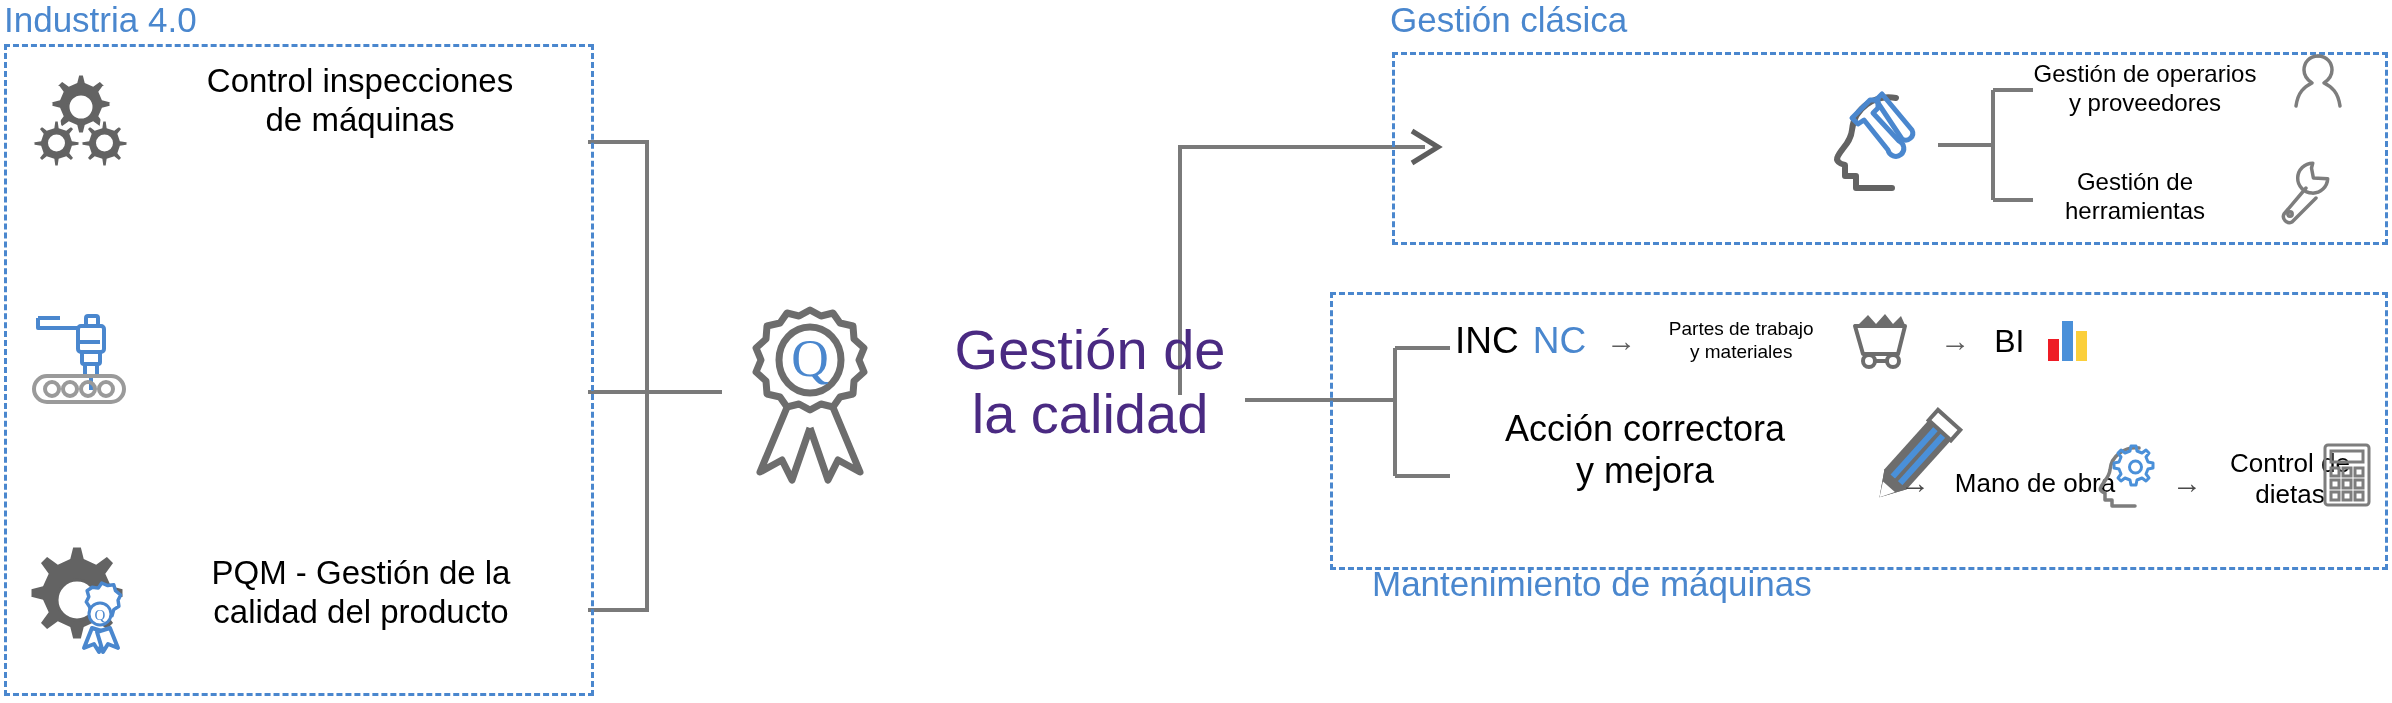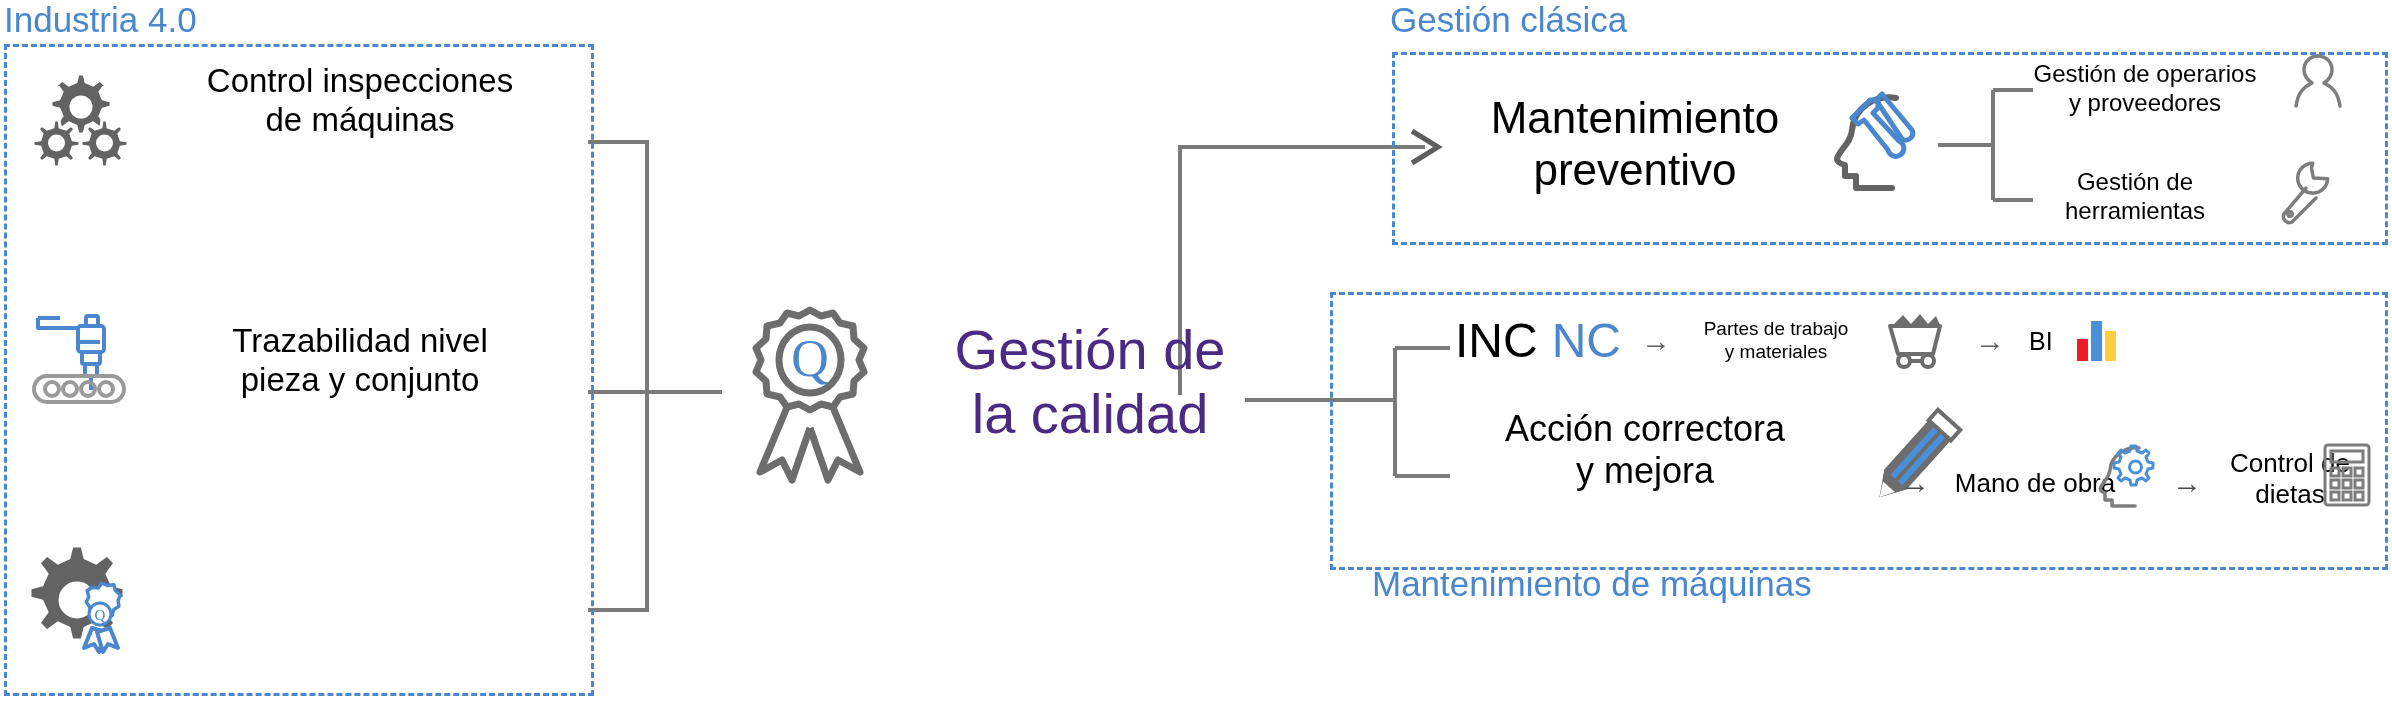--- a/index.html
+++ b/index.html
@@ -74,28 +74,28 @@
     white-space: pre-line;
   }
 
   .inc-row {
     position: absolute;
     display: flex;
     align-items: center;
     gap: 14px;
   }
   .big-label {
-    font-size: 48px;
+    font-size: 37px;
     line-height: 1.15;
     color: #000000;
     white-space: pre-line;
     text-align: left;
   }
   .nc-blue { color: #4a87ce; }
-  .bi-label { font-size: 25px; color: #000; }
+  .bi-label { font-size: 32px; color: #000; }
 </style>
 </head>
 <body>
 
 <div id="canvas">
 
   <svg id="connectors" viewBox="0 0 2392 703" xmlns="http://www.w3.org/2000/svg">
     <g stroke="#7a7a7a" stroke-width="4" fill="none">
 
       <path d="M 588 142 L 647 142 L 647 610 L 588 610"></path>
@@ -152,59 +152,57 @@
       </g>
       <g fill="none" stroke="#9a9a9a" stroke-width="4">
         <rect x="10" y="76" width="90" height="26" rx="13"></rect>
         <circle cx="28" cy="89" r="7"></circle>
         <circle cx="46" cy="89" r="7"></circle>
         <circle cx="64" cy="89" r="7"></circle>
         <circle cx="82" cy="89" r="7"></circle>
       </g>
     </svg>
   </div>
-  <div class="item-text" style="left:140px; top:322px; width:440px;">Trazabilidad nivel
-pieza y conjunto</div>
 
   <div class="icon" style="left:22px; top:540px;">
     <svg width="120" height="120" viewBox="0 0 120 120">
       <g fill="#636363" stroke="#ffffff" stroke-width="3">
         <path d="M50 6 l10 0 3 12 11 5 11-8 8 8 -8 11 5 11 12 3 0 10 -12 3 -5 11 8 11 -8 8 -11-8 -11 5 -3 12 -10 0 -3-12 -11-5 -11 8 -8-8 8-11 -5-11 -12-3 0-10 12-3 5-11 -8-11 8-8 11 8 11-5z"></path>
         <circle cx="55" cy="60" r="20" fill="#ffffff" stroke="#636363" stroke-width="3"></circle>
       </g>
       <g fill="#ffffff" stroke="#4a87ce" stroke-width="4" stroke-linejoin="round">
         <path d="M75 52 l6 -4 7 1 4 -6 7 3 7 -1 2 7 6 5 -3 6 1 7 -6 4 -2 7 -7 0 -6 4 -5 -5 -7 -2 -1 -7 -4 -6 3 -6 -2 -7z" transform="translate(-8,6) scale(0.86) translate(10,0)"></path>
         <circle cx="78" cy="74" r="11" fill="#ffffff" stroke="#4a87ce" stroke-width="3"></circle>
         <path d="M70 88 l-8 20 10 -4 5 8 6 -20z"></path>
         <path d="M88 88 l8 20 -10 -4 -5 8 -6 -20z"></path>
       </g>
       <text x="78" y="80" font-family="'Liberation Serif', serif" font-size="15" fill="#4a87ce" text-anchor="middle">Q</text>
     </svg>
   </div>
+  <div class="item-text" style="left:140px; top:554px; width:442px;">PQM - Gestión de la
+calidad del producto</div>
 
   <div class="icon" style="left:730px; top:300px;">
     <svg width="160" height="190" viewBox="0 0 160 190">
       <g fill="none" stroke="#6d6d6d" stroke-width="7" stroke-linejoin="round">
         <path d="M80 10 l11 6 12 -3 7 10 13 3 1 13 10 9 -5 12 5 12 -10 9 -1 13 -13 3 -7 10 -12 -3 -11 6 -11 -6 -12 3 -7 -10 -13 -3 -1 -13 -10 -9 5 -12 -5 -12 10 -9 1 -13 13 -3 7 -10 12 3z"></path>
         <ellipse cx="80" cy="60" rx="31" ry="33"></ellipse>
         <path d="M58 105 L30 172 L52 160 L62 180 L80 128"></path>
         <path d="M102 105 L130 172 L108 160 L98 180 L80 128"></path>
       </g>
       <text x="80" y="76" font-family="'Liberation Serif', serif" font-size="52" fill="#4a87ce" text-anchor="middle">Q</text>
     </svg>
   </div>
   <div class="center-title" style="left:880px; top:318px; width:420px;">Gestión de
 la calidad</div>
 
   <div class="section-label" style="left:1390px; top:2px;">Gestión clásica</div>
 
   <div class="dashed-box" style="left:1392px; top:52px; width:996px; height:193px;"></div>
 
-  <div class="item-text" style="left:1450px; top:92px; width:370px; font-size:44px;">Mantenimiento
-preventivo</div>
 
   <div class="icon" style="left:1820px; top:80px;">
     <svg width="110" height="120" viewBox="0 0 110 120">
       <g fill="none" stroke="#636363" stroke-width="6" stroke-linejoin="round" stroke-linecap="round">
         <path d="M76 18 C55 14 34 28 32 50 C31 62 22 68 18 76 C15 81 20 84 25 85
                  L25 96 L36 96 L36 108 L72 108"></path>
       </g>
       <g fill="none" stroke="#4a87ce" stroke-width="5" stroke-linejoin="round" stroke-linecap="round">
         <path d="M56 20 l6 -6 l30 36 a7 7 0 0 1 -10 9 z"></path>
         <path d="M50 20 l8 0 l0 8 l-5 5 l26 28 a8 8 0 1 1 -11 9 l-24 -30 l-6 4 l-6 -6 z"></path>

